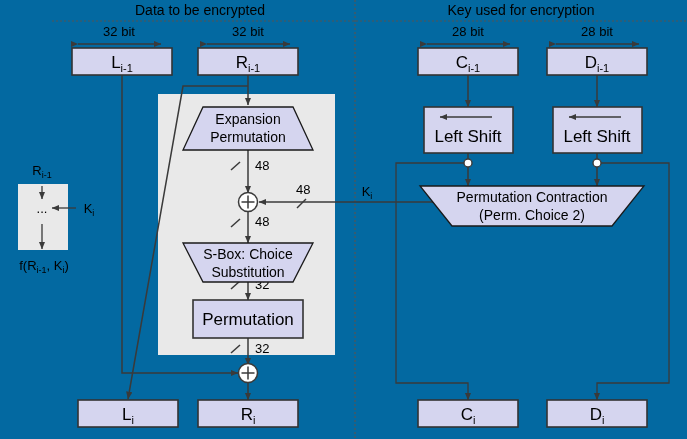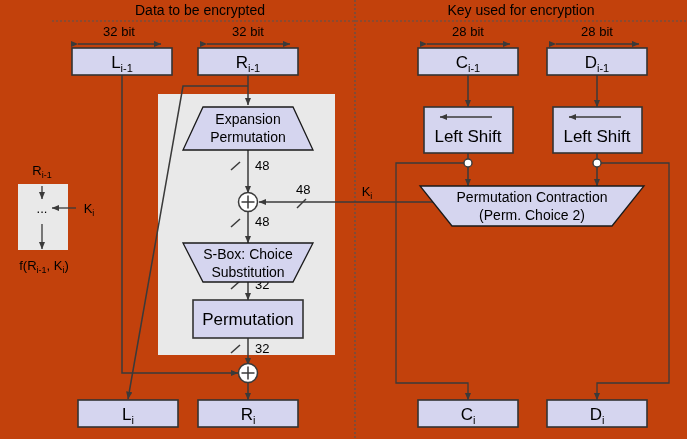--- a/index.html
+++ b/index.html
@@ -4,21 +4,21 @@
 <style>
   html, body {
     margin: 0;
     padding: 0;
     background: #ffffff;
   }
   #stage {
     position: relative;
     width: 687px;
     height: 439px;
-    background: #c2410c;
+    background: #0369a1;
     font-family: "Liberation Sans", sans-serif;
     overflow: hidden;
   }
   svg.diagram {
     position: absolute;
     left: 0;
     top: 0;
     width: 687px;
     height: 439px;
   }

